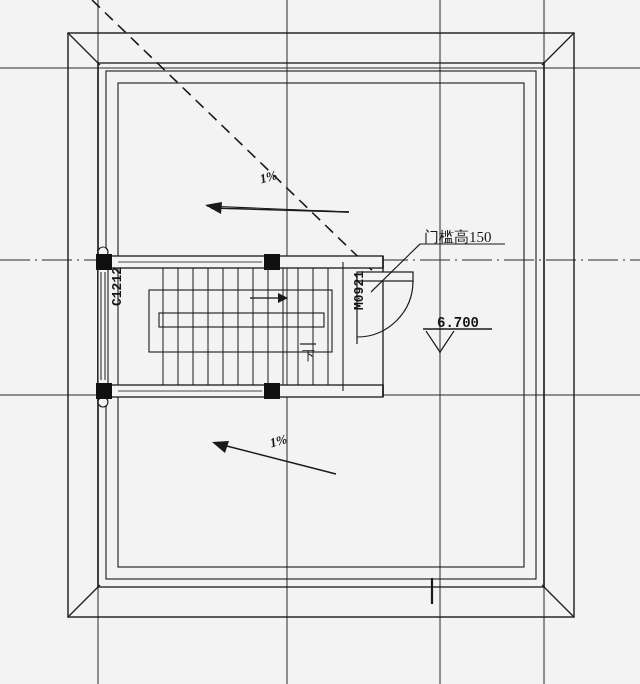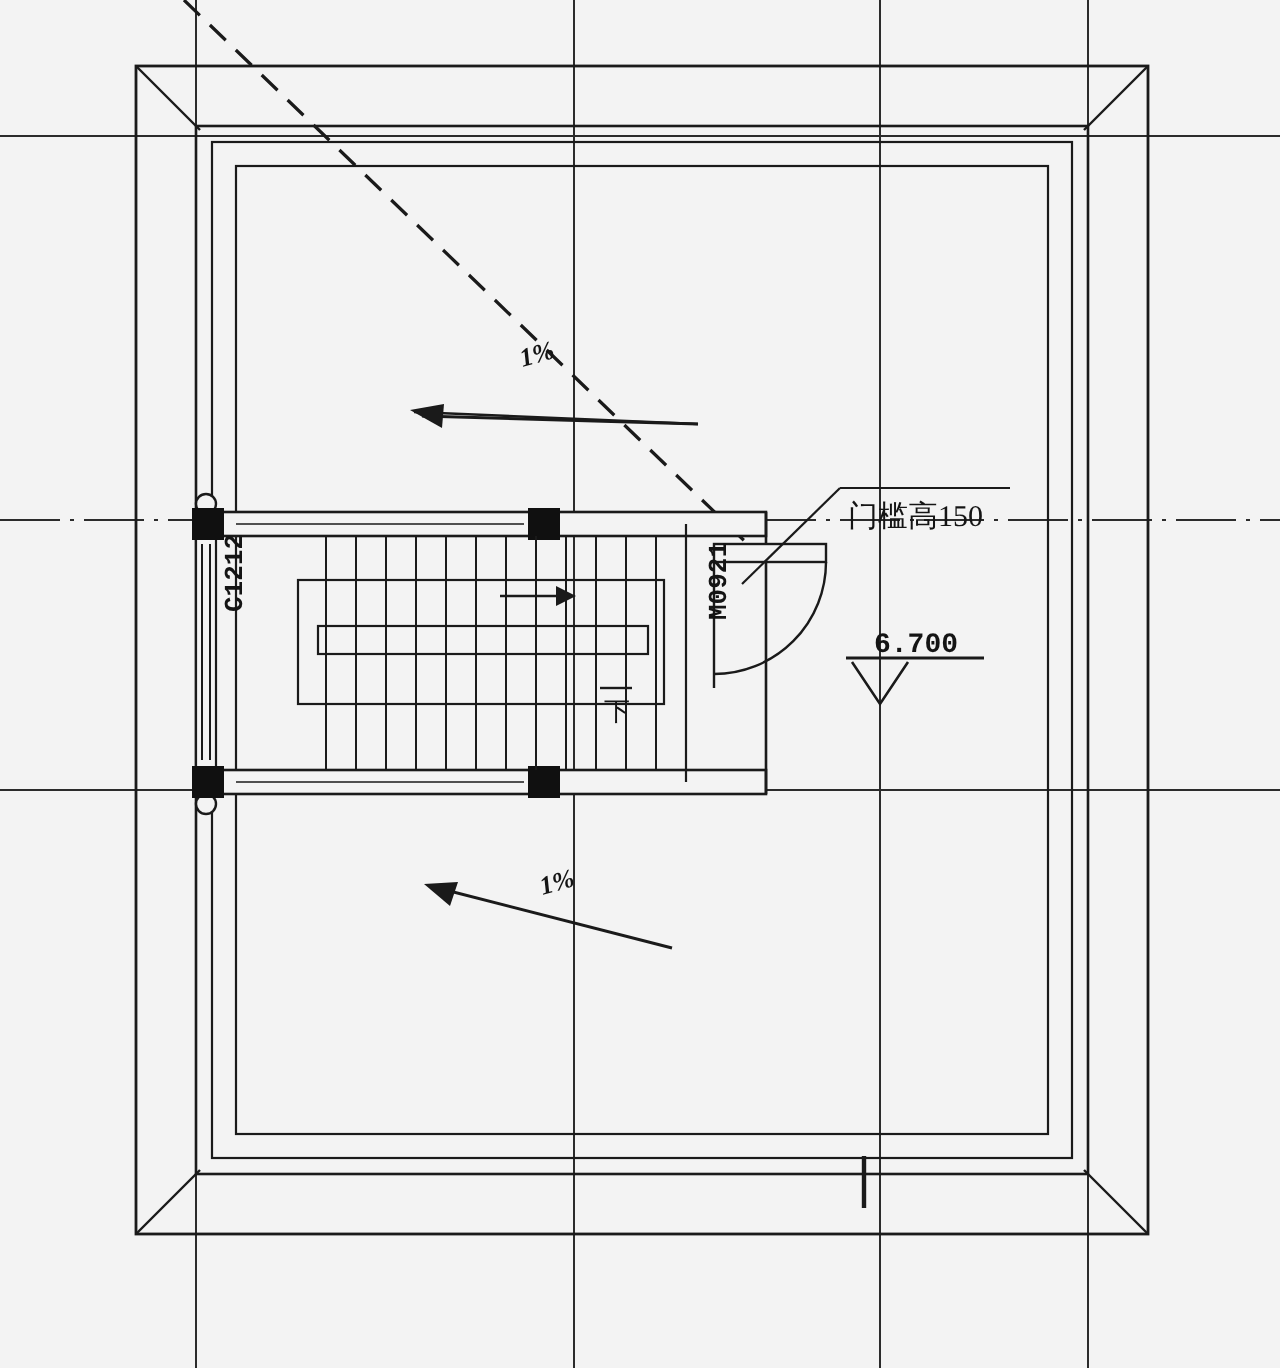--- a/index.html
+++ b/index.html
@@ -29,21 +29,20 @@
     font-family: "Liberation Serif", serif;
     color: #141414;
     white-space: nowrap;
     pointer-events: none;
   }
   .lbl-men {
     left: 424px;
     top: 228px;
     font-size: 15px;
     letter-spacing: 0px;
-    margin-top: 21px;
   }
   .lbl-elev {
     left: 437px;
     top: 315px;
     font-size: 14px;
     font-family: Liberation Mono, monospace;
     font-weight: 700;
   }
   .lbl-c1212 {
     left: 110px;

